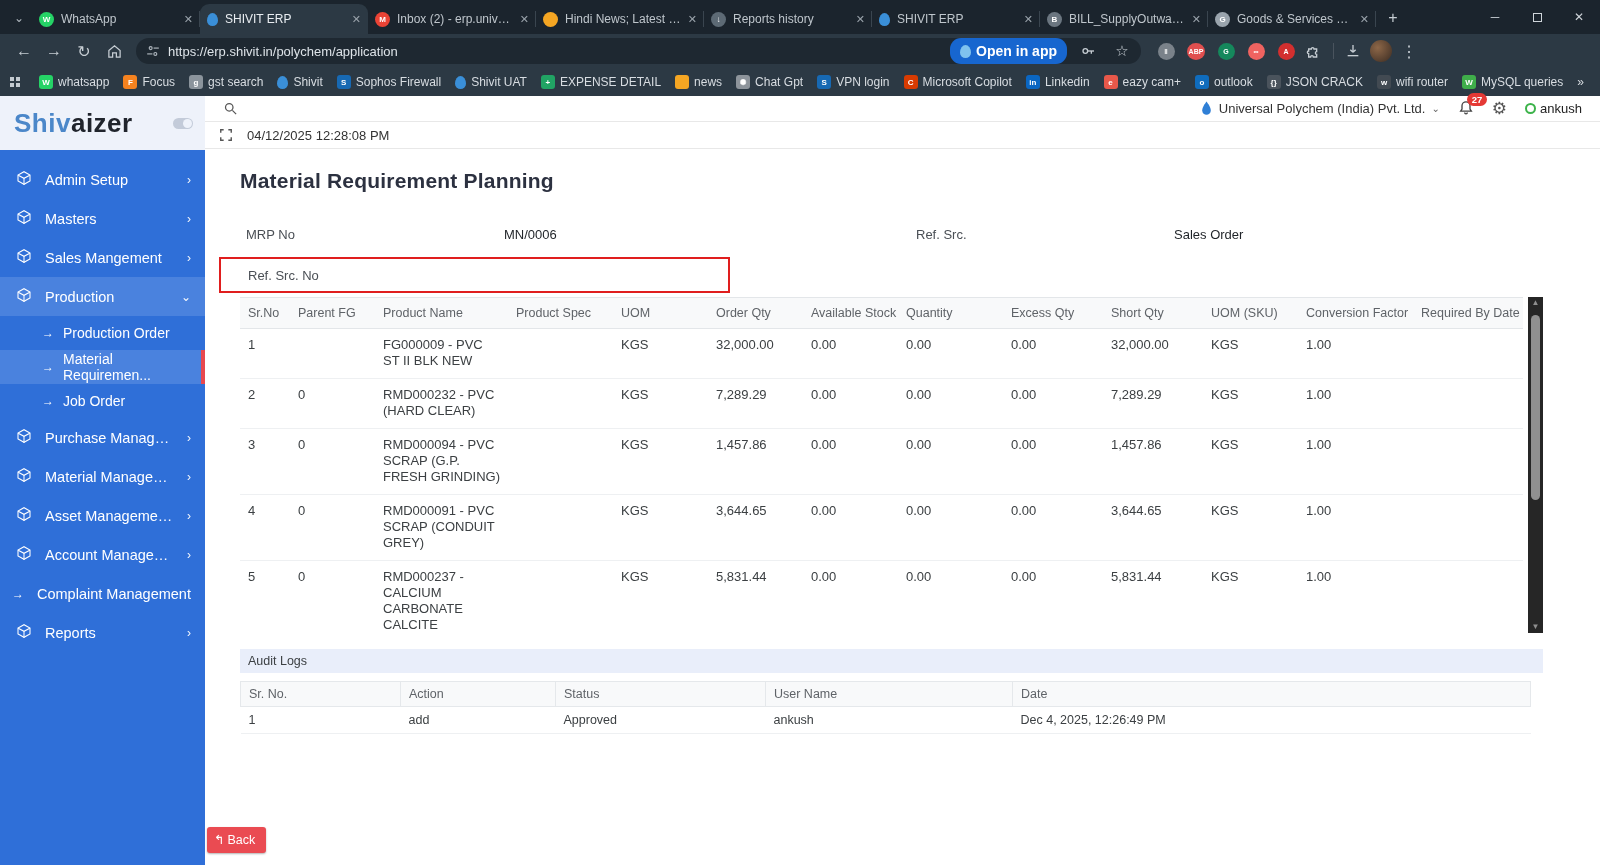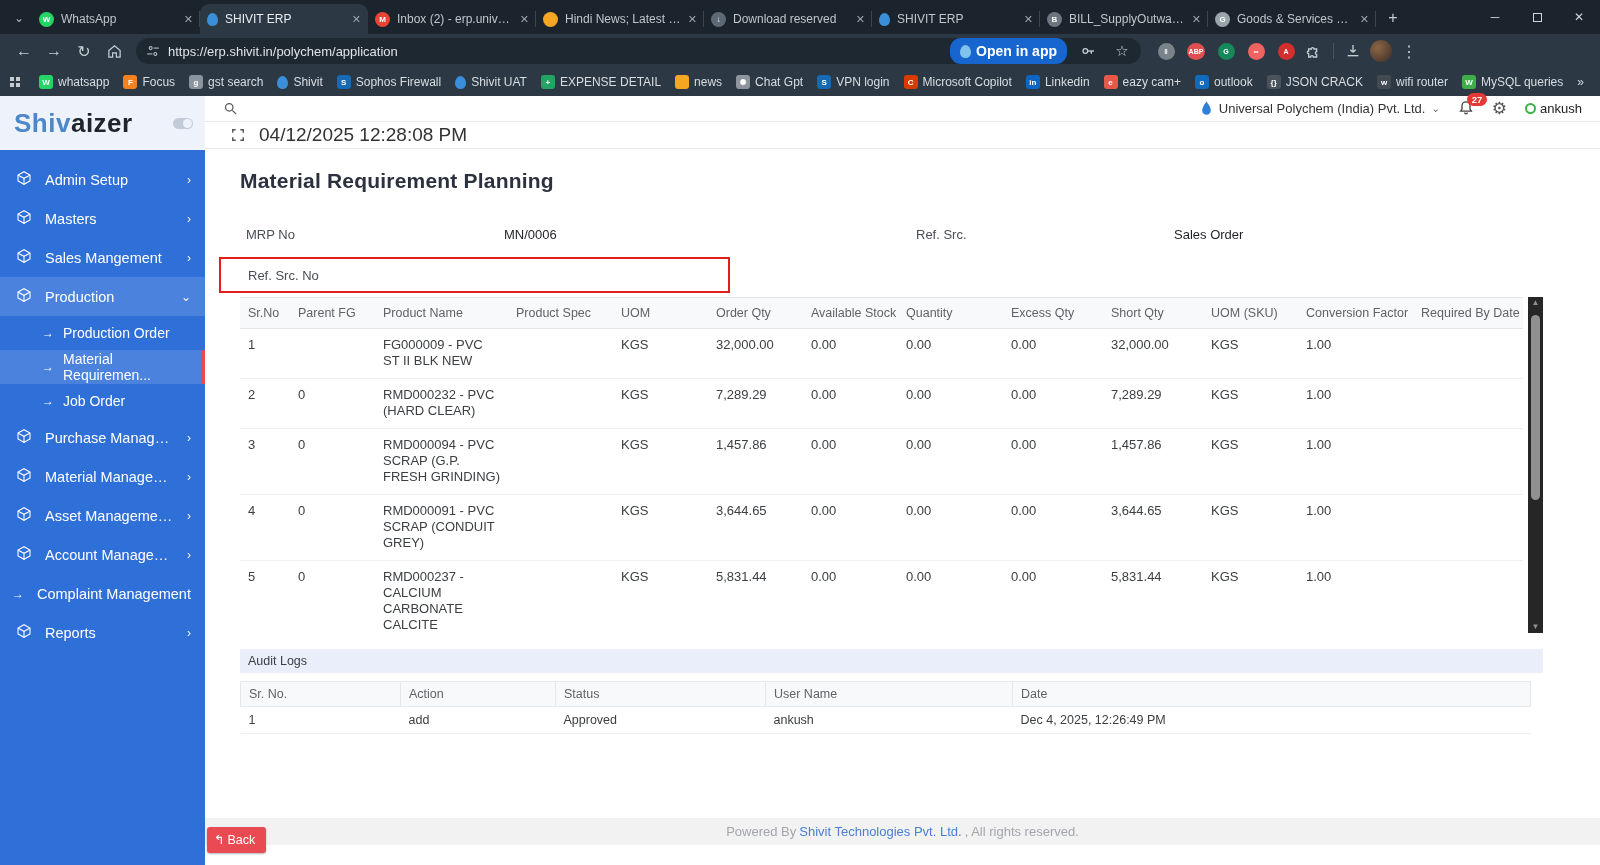--- a/index.html
+++ b/index.html
@@ -64,22 +64,22 @@
   .nav-item.expanded { background:#4a82de; }
   .nav-item .chev { margin-left:auto; font-size:12px; opacity:.95; }
   .nav-item .lbl { white-space:nowrap; overflow:hidden; text-overflow:ellipsis; }
   .sub-item { height:34px; display:flex; align-items:center; gap:9px; padding-left:42px; font-size:14px; color:#fff; }
   .sub-item.active { background:#4a82de; border-right:4px solid #e8484f; }
   .sub-arrow { font-size:12px; }
   .cube { flex:none; }
 
   .main { flex:1; position:relative; background:#fff; display:flex; flex-direction:column; }
   .appbar-row1 { height:26px; border-bottom:1px solid #e8e8e8; display:flex; align-items:center; padding:0 18px; gap:8px; }
-  .appbar-row2 { height:27px; border-bottom:1px solid #e8e8e8; display:flex; align-items:center; padding:0 26px; gap:14px;
-    font-size:19px; color:#333; }
+  .appbar-row2 { height:27px; border-bottom:1px solid #e8e8e8; display:flex; align-items:center; padding:0 14px; gap:14px;
+    font-size:13px; color:#333; }
   .abar-right { margin-left:auto; display:flex; align-items:center; gap:18px; }
   .company { display:flex; align-items:center; gap:6px; font-size:13px; color:#333; }
   .bell-wrap { position:relative; }
   .bell-badge { position:absolute; top:-5px; left:9px; background:#e53935; color:#fff; font-size:9.5px;
     border-radius:8px; padding:1px 5px; font-weight:bold; }
   .gear { font-size:17px; color:#555; }
   .user { display:flex; align-items:center; gap:4px; font-size:13px; color:#222; }
   .user-ring { width:11px; height:11px; border-radius:50%; border:2px solid #3cb34a; }
 
   .content { padding:12px 0 16px 35px; flex:1; }
@@ -140,21 +140,21 @@
           <span class="t-label">Inbox (2) - erp.universalp</span>
           <span class="t-close">✕</span>
         </div>
         <div class="tab">
           <span class="favdot" style="background: rgb(245, 166, 35);"></span>
           <span class="t-label">Hindi News; Latest Hindi 1</span>
           <span class="t-close">✕</span>
         </div>
         <div class="tab">
           <span class="favdot" style="background: rgb(93, 106, 117);">↓</span>
-          <span class="t-label">Download reserved</span>
+          <span class="t-label">Reports history</span>
           <span class="t-close">✕</span>
         </div>
         <div class="tab">
           <span class="fav-flame" style="background: rgb(58, 143, 216);"></span>
           <span class="t-label">SHIVIT ERP</span>
           <span class="t-close">✕</span>
         </div>
         <div class="tab">
           <span class="favdot" style="background: rgb(107, 118, 128);">B</span>
           <span class="t-label">BILL_SupplyOutward-K-2</span>
@@ -632,23 +632,18 @@
               <td>1</td>
               <td>add</td>
               <td>Approved</td>
               <td>ankush</td>
               <td>Dec 4, 2025, 12:26:49 PM</td>
             </tr>
           </tbody>
       </table>
     </div>
 
-    <div class="footer">
-      <span>Powered By</span>
-      <a href="#">Shivit Technologies Pvt. Ltd.</a>
-      <span>, All rights reserved.</span>
-    </div>
     <button class="back-btn">
       <span>↰</span>
       <span>Back</span>
     </button>
   </div>
 </div>
 
 </body></html>

